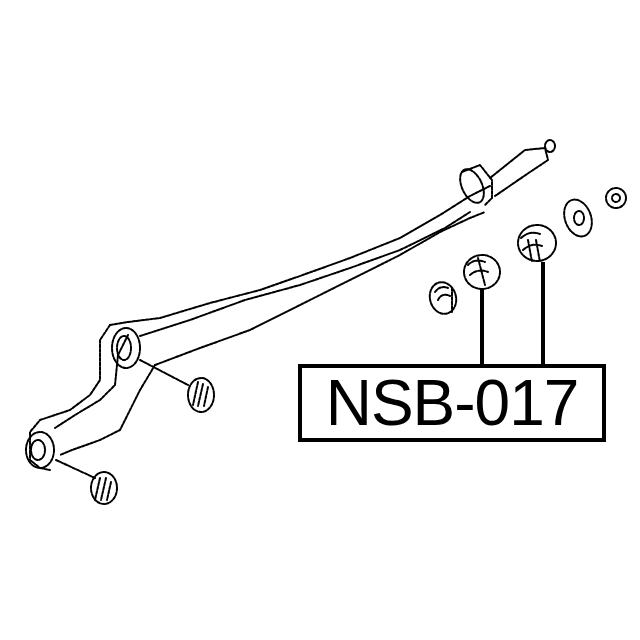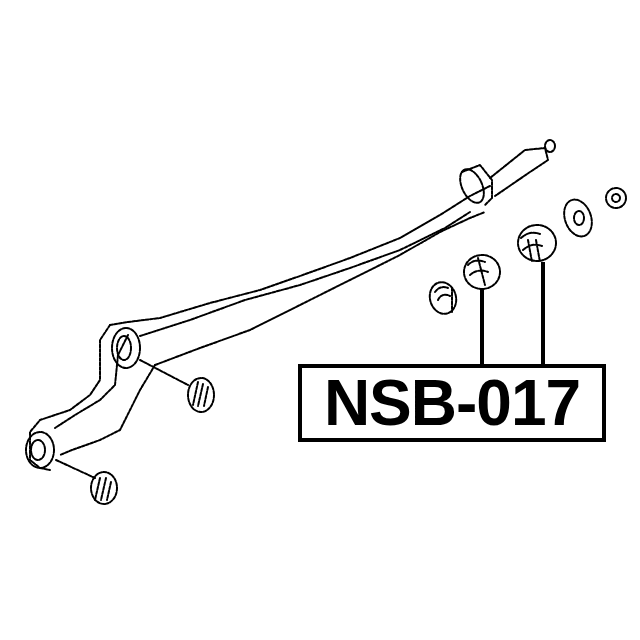--- a/index.html
+++ b/index.html
@@ -4,21 +4,21 @@
 <style>
   html, body { margin: 0; padding: 0; background: #ffffff; }
   body { width: 640px; height: 640px; position: relative; overflow: hidden; font-family: "Liberation Sans", sans-serif; }
   #diagram { position: absolute; left: 0; top: 0; width: 640px; height: 640px; }
   .part-label-box {
     position: absolute; left: 298px; top: 364px; width: 308px; height: 78px;
     border: 4px solid #000; box-sizing: border-box; background: #fff;
     display: flex; align-items: center; justify-content: center;
   }
   .part-label-text {
-    font-family: "Liberation Sans", sans-serif; font-weight: bold;
+    font-family: "Liberation Sans", sans-serif; font-weight: normal;
     font-size: 64px; line-height: 1; color: #000; letter-spacing: -1px;
   }
 </style>
 </head>
 <body>
 
 <svg id="diagram" viewBox="0 0 640 640" xmlns="http://www.w3.org/2000/svg">
   <g fill="none" stroke="#000" stroke-width="2" stroke-dasharray="3 1.5" stroke-linecap="round" stroke-linejoin="round">
 
     <g>

